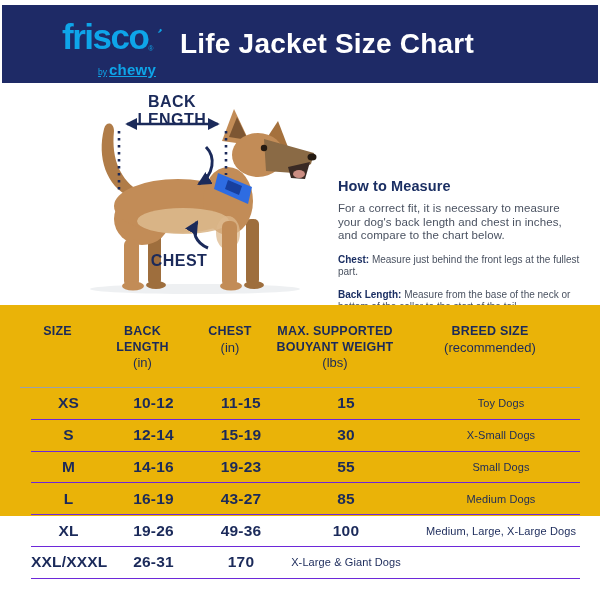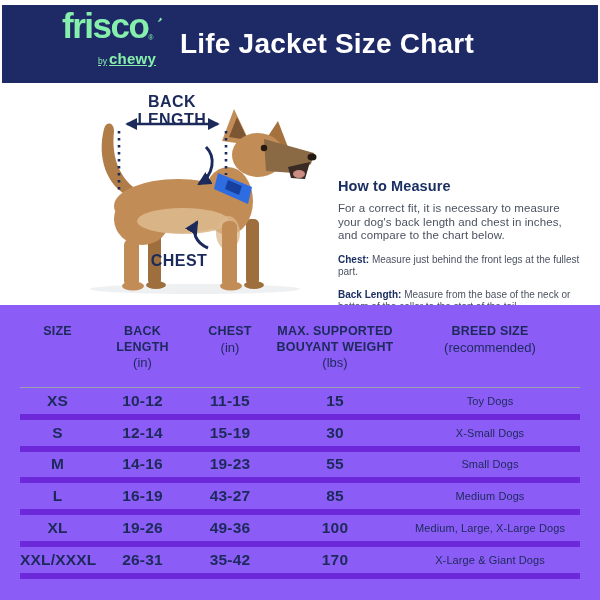--- a/index.html
+++ b/index.html
@@ -3,21 +3,21 @@
 <meta charset="utf-8">
 <style>
   * { margin:0; padding:0; box-sizing:border-box; }
   html,body { width:600px; height:600px; }
   body { font-family:"Liberation Sans","DejaVu Sans",sans-serif; background:#ffffff; }
   .page { position:relative; width:600px; height:600px; background:#ffffff; overflow:hidden; }
 
   
   .header { position:absolute; top:5px; left:2px; right:2px; height:78px;
             background:#1e2a66; display:flex; align-items:center; }
-  .logo { position:absolute; left:30px; top:2px; width:150px; text-align:center; color:#86efac; }
+  .logo { position:absolute; left:30px; top:13px; width:150px; text-align:center; color:#0ea5e9; }
   .logo-primary { font-size:35px; font-weight:700; letter-spacing:-1.5px; line-height:38px; position:relative; display:inline-block; }
   .logo-flourish { position:absolute; right:-7px; top:-4px; font-size:15px; font-weight:700;
                    transform:rotate(40deg); display:inline-block; }
   .logo-reg { font-size:7px; font-weight:400; vertical-align:baseline; position:relative; top:2px; }
   .logo-sub { margin-top:-3px; padding-left:40px; text-align:center; line-height:14px;text-decoration:underline; }
   .logo-by { font-size:8.5px; font-weight:400; margin-right:2px; }
   .logo-brand { font-size:15px; font-weight:700; letter-spacing:0.2px; }
   .header-title { position:absolute; left:0; right:0; text-align:center; transform:translateX(27px);
                   color:#ffffff; font-size:28px; font-weight:700; letter-spacing:0.2px; }
 
@@ -30,28 +30,28 @@
   .chest-label { left:150px; top:169px; width:58px; }
 
   .howto { position:absolute; left:338px; top:95px; width:242px; color:#4a5261; }
   .howto h2 { color:#1b2f63; font-size:14.5px; font-weight:700; letter-spacing:0.1px; }
   .howto .intro { margin-top:8px; font-size:11.5px; line-height:13.5px; letter-spacing:0.1px; }
   .howto .mini { margin-top:11px; font-size:10px; line-height:12px; }
   .howto .mini b { color:#1b2f63; }
   .howto .note { margin-top:11px; font-size:10px; line-height:12.5px; font-weight:700; color:#1b2f63; }
 
   
-  .table-wrap { position:absolute; top:305px; left:0; width:600px; height:295px; background:#8b5cf6; }
+  .table-wrap { position:absolute; top:305px; left:0; width:600px; height:211px; background:#eab308; }
   .table-inner { margin:0 20px; width:560px; }
   .tgrid { display:grid; grid-template-columns:75px 95px 80px 130px 180px; }
   .thead { padding-top:19px; height:83px; border-bottom:1px solid #9aa1ac; align-items:start; }
   .th { text-align:center; color:#1b2a5a; }
   .th .col-title { font-size:12.5px; font-weight:700; line-height:15.5px; white-space:pre-line; letter-spacing:0.2px; }
   .th .col-sub { font-size:13px; font-weight:400; line-height:15.5px; }
-  .trow { height:31.8px; border-bottom:6px solid #6d28d9; align-items:center; }
+  .trow { height:31.8px; border-bottom:1px solid #6d28d9; align-items:center;margin-left:11px; }
   .td { text-align:center; color:#1b2a5a; font-size:15.5px; font-weight:700; letter-spacing:0.2px; }
   .td.breed { font-size:11px; font-weight:400; letter-spacing:0.1px; }
 </style>
 </head>
 <body>
 
 <div class="page">
 
   <div class="header">
     <div class="logo">
@@ -197,21 +197,20 @@
       <div class="tgrid trow">
         <div class="td">XL</div>
         <div class="td">19-26</div>
         <div class="td">49-36</div>
         <div class="td">100</div>
         <div class="td breed">Medium, Large, X-Large Dogs</div>
       </div>
       <div class="tgrid trow">
         <div class="td">XXL/XXXL</div>
         <div class="td">26-31</div>
-        <div class="td">35-42</div>
         <div class="td">170</div>
         <div class="td breed">X-Large &amp; Giant Dogs</div>
       </div>
 
     </div>
   </div>
 
 </div>
 
 </body></html>

